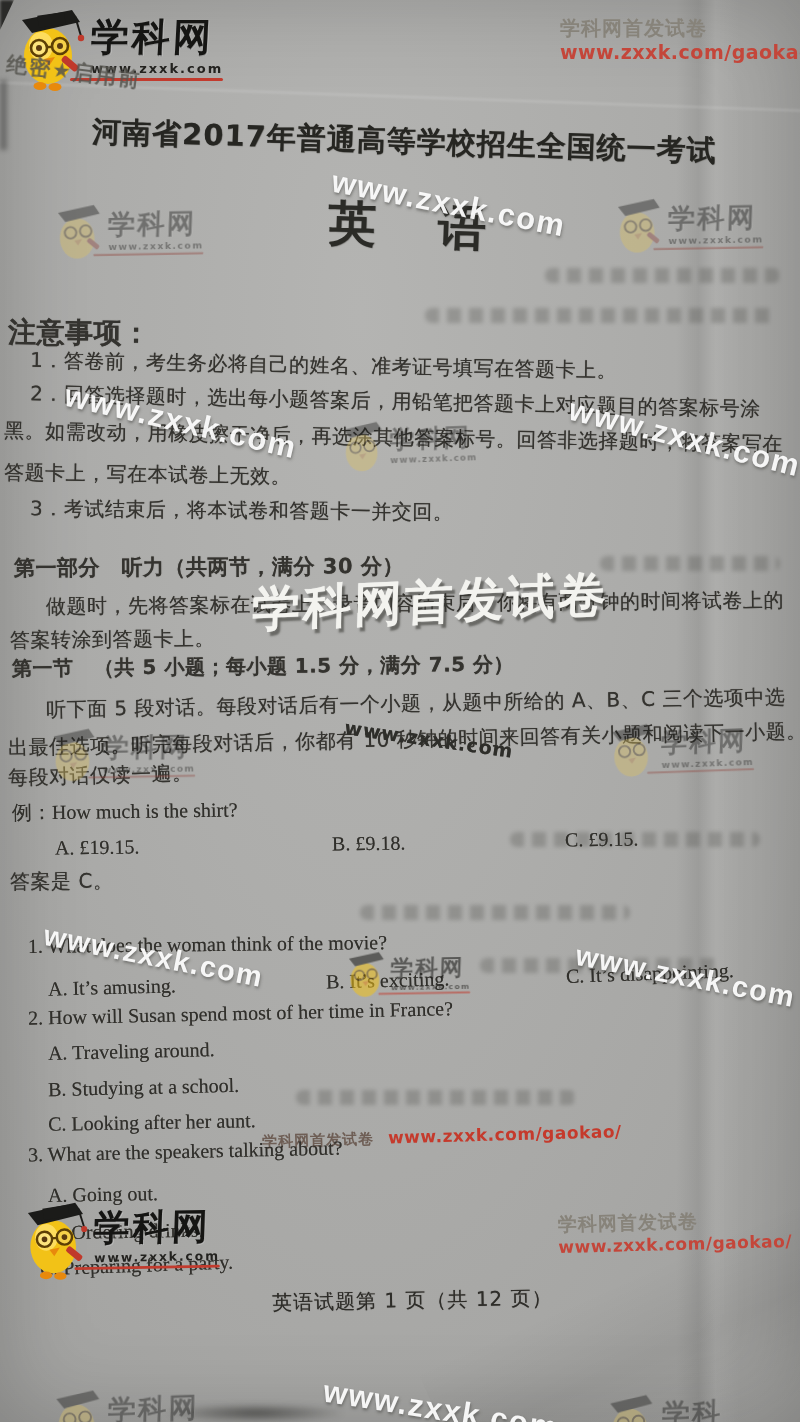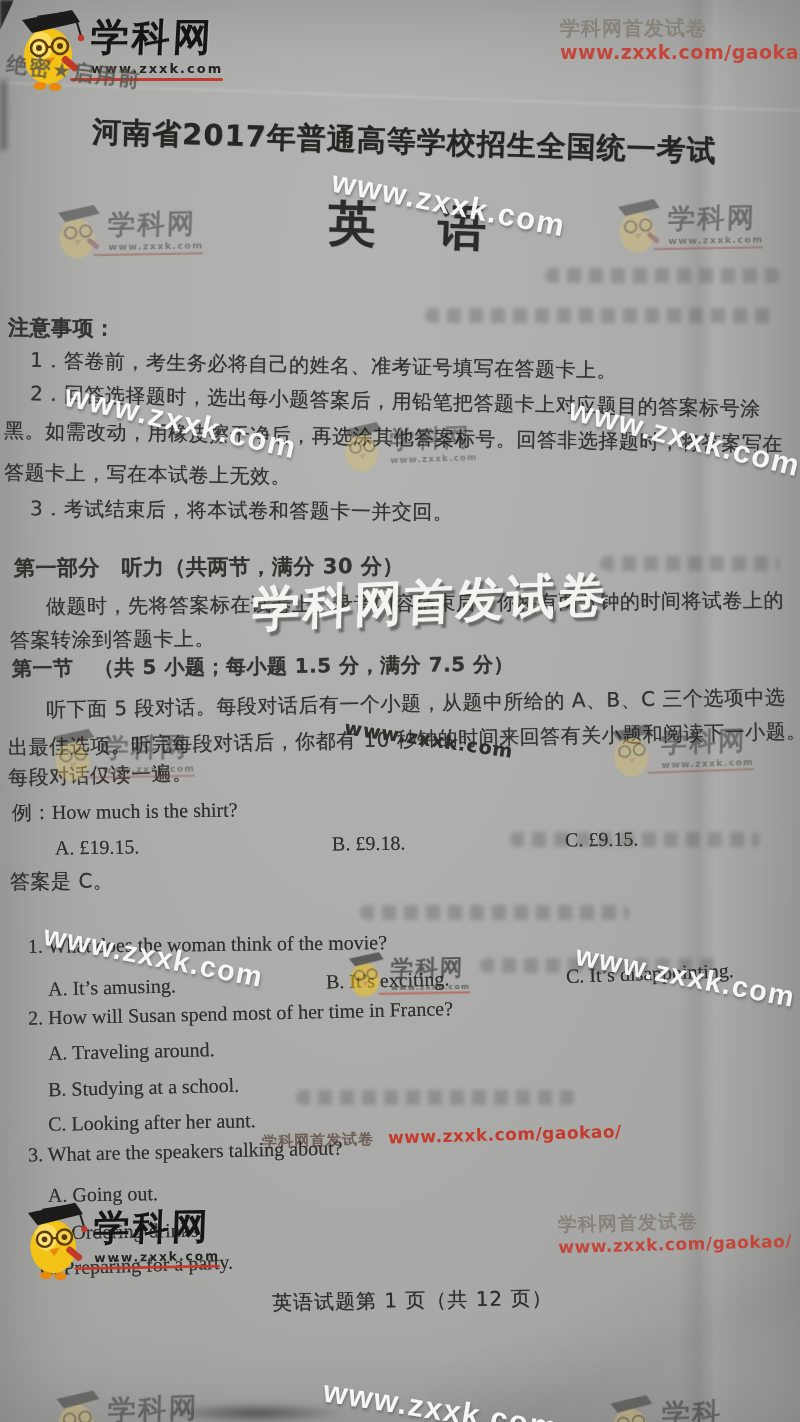--- a/index.html
+++ b/index.html
@@ -139,21 +139,21 @@
       <polygon points="30,57 41,55 35,64" fill="#e8890c"></polygon>
         <rect x="47" y="58" width="19" height="7" rx="2.5" fill="#c0392b" transform="rotate(40 56 61)"></rect>
     </svg>
     <div class="logo-right">
       <div class="logo-name">学科网</div>
       <div class="logo-www">www.zxxk.com</div>
       <div class="logo-redline"></div>
     </div>
   </div>
 
-  <div class="abs cn cn-b" style="left:8px;top:314px;font-size:21px;transform:rotate(.5deg);">注意事项：</div>
+  <div class="abs cn cn-b" style="left:8px;top:314px;font-size:28px;transform:rotate(.5deg);">注意事项：</div>
   <div class="abs cn" style="left:30px;top:352px;transform:rotate(1deg);">1．答卷前，考生务必将自己的姓名、准考证号填写在答题卡上。</div>
   <div class="abs cn" style="left:30px;top:388px;transform:rotate(1.2deg);">2．回答选择题时，选出每小题答案后，用铅笔把答题卡上对应题目的答案标号涂</div>
   <div class="abs cn" style="left:4px;top:424px;transform:rotate(1deg);">黑。如需改动，用橡皮擦干净后，再选涂其他答案标号。回答非选择题时，将答案写在</div>
   <div class="abs cn" style="left:4px;top:461px;transform:rotate(.8deg);">答题卡上，写在本试卷上无效。</div>
   <div class="abs cn" style="left:30px;top:497px;transform:rotate(.5deg);">3．考试结束后，将本试卷和答题卡一并交回。</div>
 
   <div class="wm-white" style="left:62px;top:404px;font-size:31px;transform:rotate(13deg);">www.zxxk.com</div>
   <div class="wm-white" style="left:566px;top:420px;font-size:31px;transform:rotate(14deg);">www.zxxk.com</div>
   <div class="logo ghost" style="left:338px;top:418px;transform:scale(.66) rotate(-2deg);">
     <svg width="72" height="92" viewBox="0 0 72 92">

